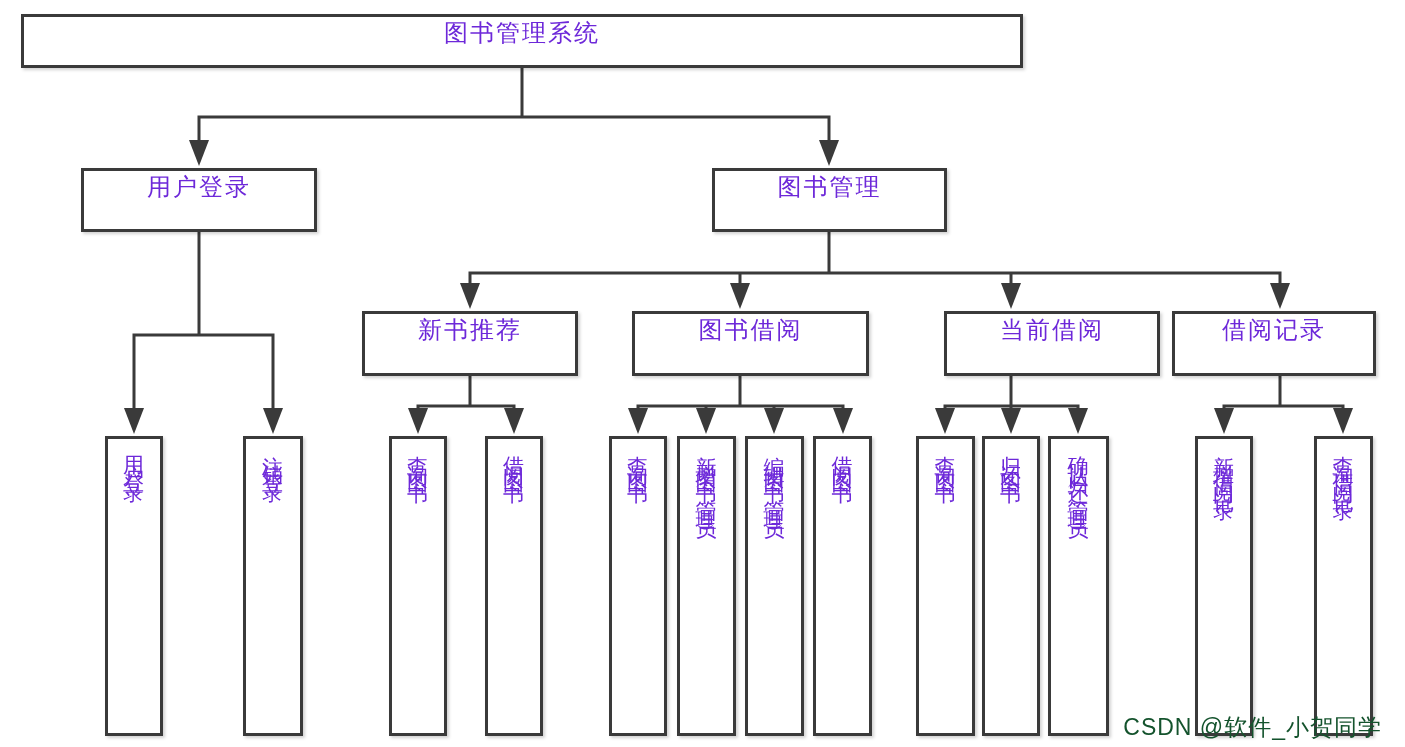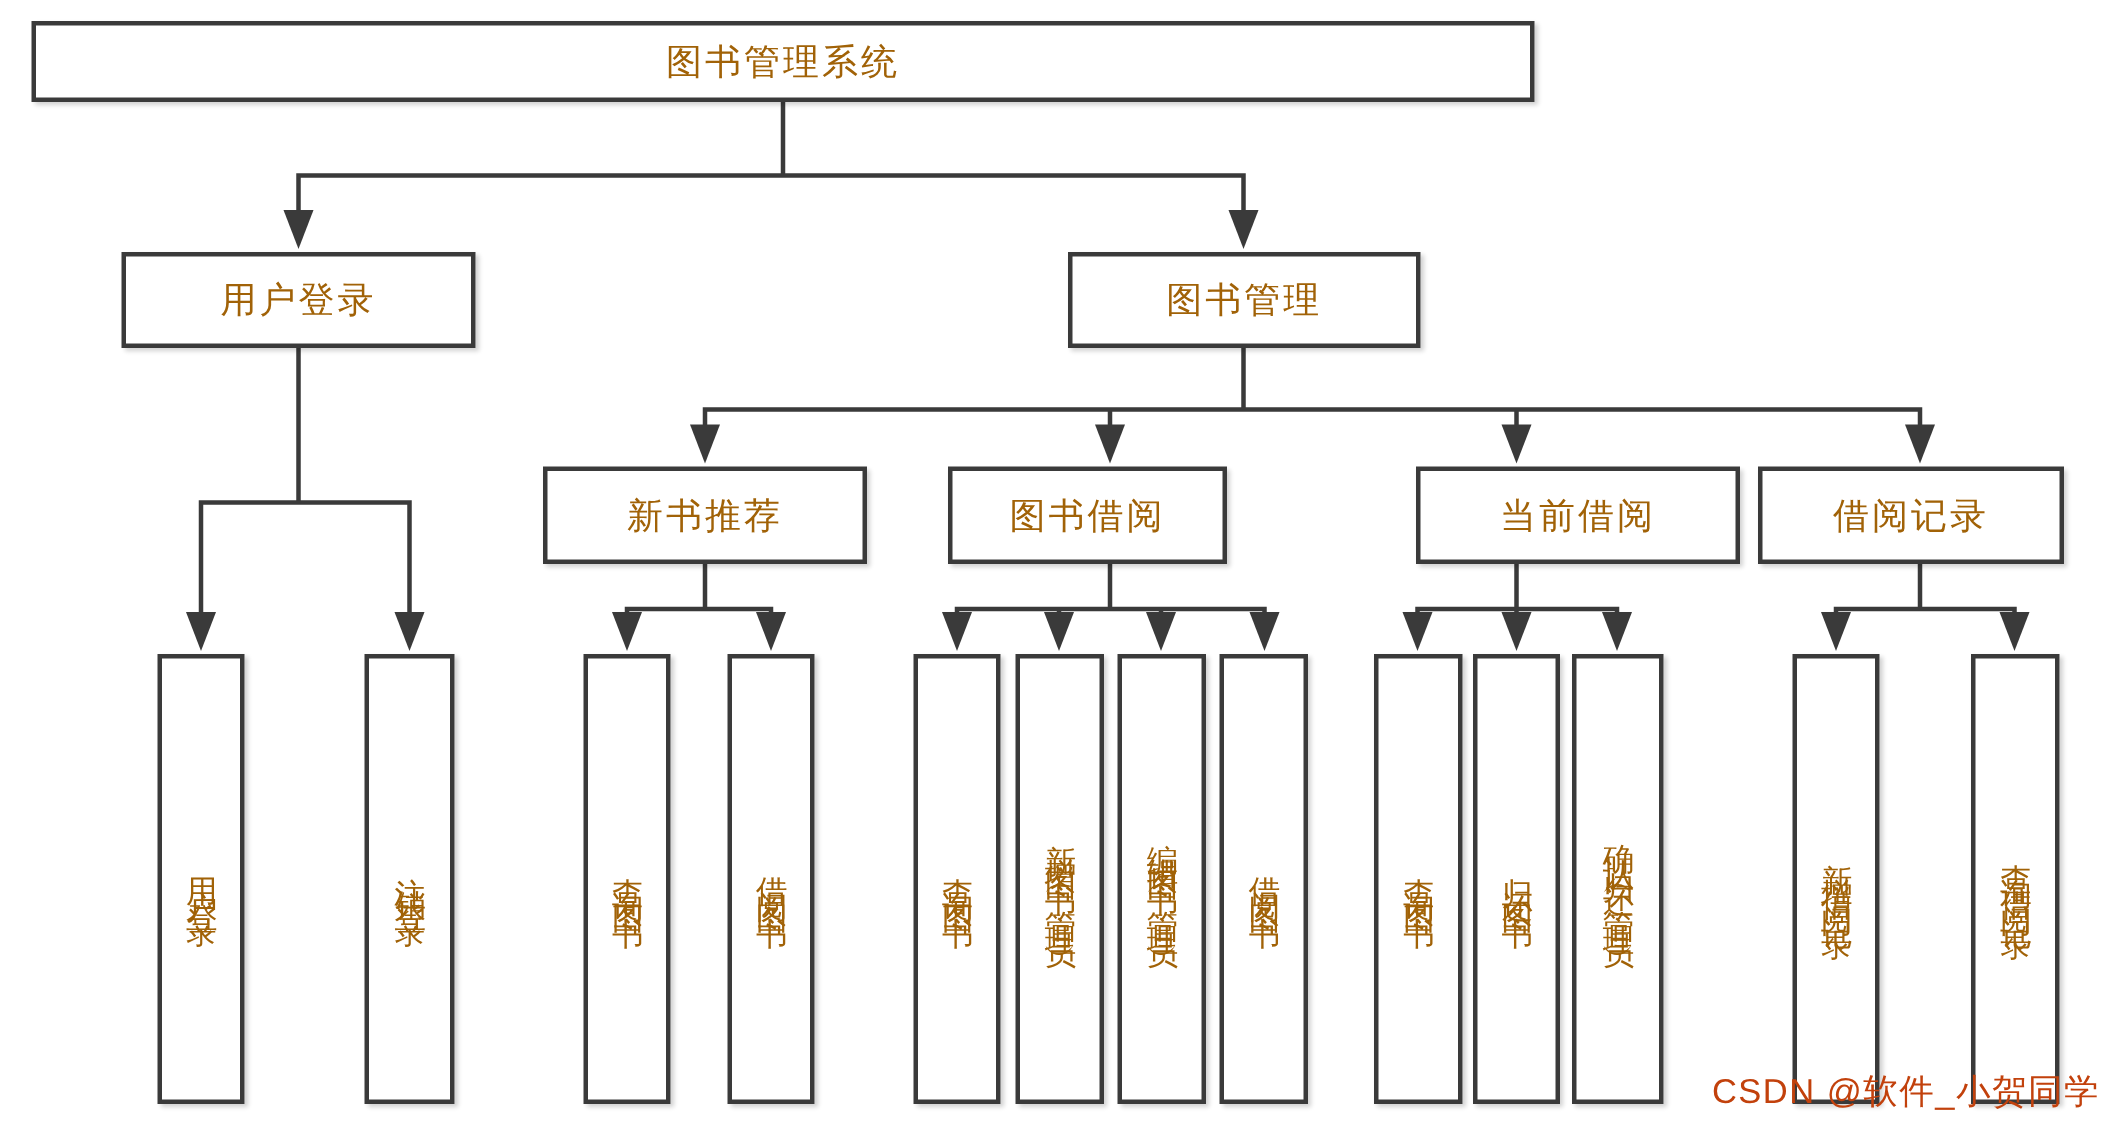--- a/index.html
+++ b/index.html
@@ -21,45 +21,45 @@
     top: 0;
     width: 1405px;
     height: 747px;
   }
   .node {
     position: absolute;
     box-sizing: border-box;
     border: 3px solid #3a3a3a;
     background: #ffffff;
     display: flex;
-    align-items: center;
+    align-items: flex-start;
     justify-content: center;
-    color: #a16207;
+    color: #6d28d9;
     box-shadow: 2px 2px 3px rgba(0,0,0,0.18);
   }
   .node .hlabel {
     font-size: 24px;
     letter-spacing: 2px;
     white-space: nowrap;
   }
   .leaf .vlabel {
     writing-mode: vertical-rl;
     text-orientation: mixed;
     font-size: 21px;
     letter-spacing: 9px;
     line-height: 1;
     white-space: nowrap;
   }
   .watermark {
     position: absolute;
-    right: 5px;
+    right: 23px;
     bottom: 4px;
     font-size: 23px;
     letter-spacing: 1px;
-    color: #c2410c;
+    color: #14532d;
     white-space: nowrap;
     text-align: right;
   }
 </style>
 </head>
 <body>
 
 <div class="canvas">
 
   <svg class="connectors" width="1405" height="747" viewBox="0 0 1405 747" xmlns="http://www.w3.org/2000/svg">
@@ -127,21 +127,21 @@
   <div class="node" style="left:81px; top:168px; width:236px; height:64px;">
     <span class="hlabel">用户登录</span>
   </div>
   <div class="node" style="left:362px; top:311px; width:216px; height:65px;">
     <span class="hlabel">新书推荐</span>
   </div>
 
   <div class="node" style="left:712px; top:168px; width:235px; height:64px;">
     <span class="hlabel">图书管理</span>
   </div>
-  <div class="node" style="left:632px; top:311px; width:186px; height:65px;">
+  <div class="node" style="left:632px; top:311px; width:237px; height:65px;">
     <span class="hlabel">图书借阅</span>
   </div>
   <div class="node" style="left:944px; top:311px; width:216px; height:65px;">
     <span class="hlabel">当前借阅</span>
   </div>
   <div class="node" style="left:1172px; top:311px; width:204px; height:65px;">
     <span class="hlabel">借阅记录</span>
   </div>
 
   <div class="node leaf" style="left:105px; top:436px; width:58px; height:300px;">

